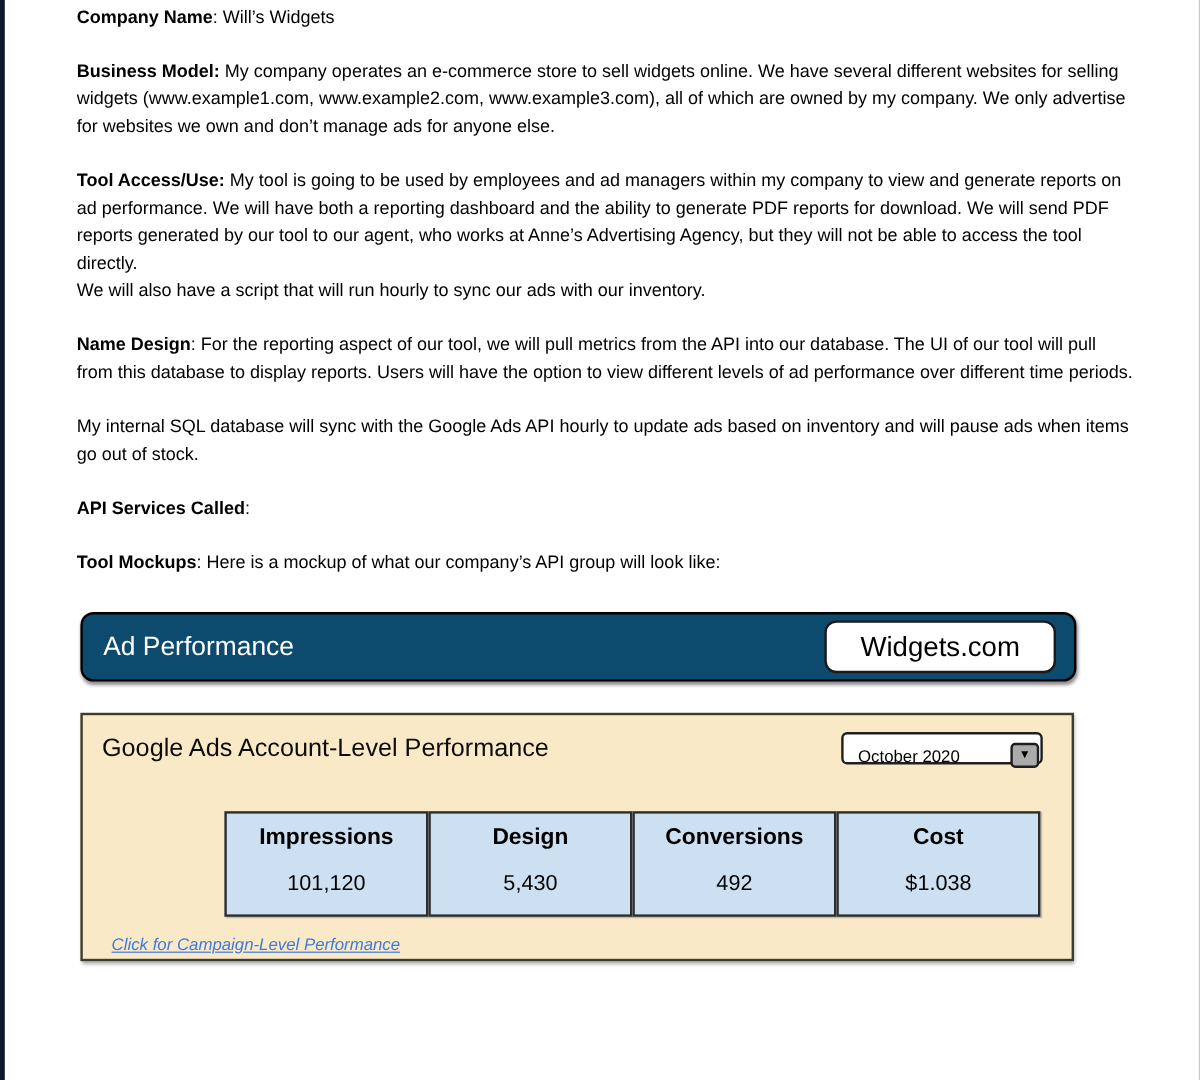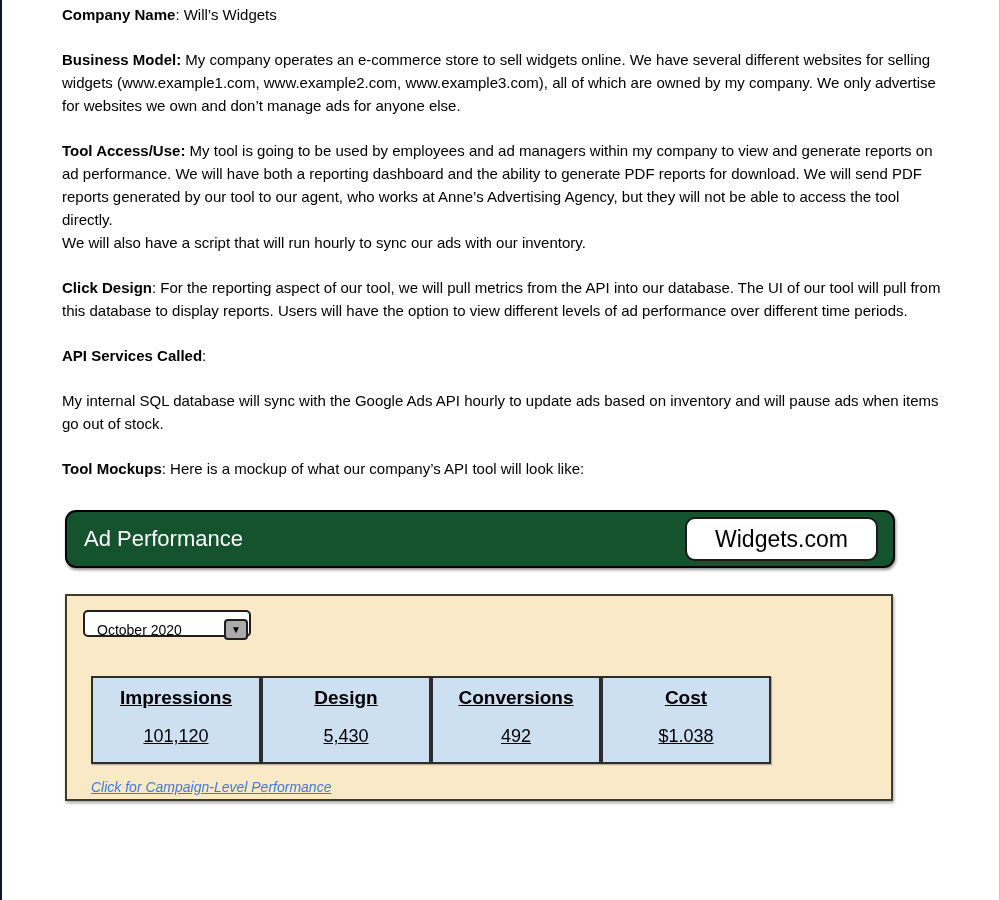--- a/index.html
+++ b/index.html
@@ -1,33 +1,33 @@
 <!DOCTYPE html>
 <html><head>
 <meta charset="utf-8">
 <style>
   * { box-sizing: border-box; }
   html, body { margin: 0; padding: 0; background: #ffffff; }
   .page {
     width: 1000px; height: 900px; overflow: hidden; background: #fff;
-    border-left: 2px solid #0f172a; border-right: 1px solid #c8c8c8;
+    border-left: 4px solid #0f172a; border-right: 1px solid #c8c8c8;
     font-family: "Liberation Sans", sans-serif; color: #000;
   }
   .doc { width: 880px; margin-left: 60px; padding-top: 3px; }
   .doc p { margin: 22px 0 0 0; font-size: 15px; line-height: 23px; }
   .doc p.first { margin-top: 0; }
   .doc strong { font-weight: bold; }
   ul.bullets { margin: 0; padding-left: 60px; }
   ul.bullets li { font-size: 15px; line-height: 23px; }
   a.doc-link { color: #1155cc; text-decoration: underline; cursor: pointer; }
 
   
   .mock-header {
     margin: 30px 0 0 3px; width: 830px; height: 58px;
-    background: #14532d; border: 2px solid #000; border-radius: 11px;
+    background: #0c4a6e; border: 2px solid #000; border-radius: 11px;
     box-shadow: 1px 2px 3px rgba(0,0,0,0.45);
     display: flex; align-items: center; justify-content: space-between;
     padding: 0 15px 0 17px;
   }
   .mh-title { color: #ffffff; font-size: 22px; }
   .site-btn {
     width: 193px; height: 44px; background: #ffffff;
     border: 2px solid #1a1a1a; border-radius: 10px;
     font-family: "Liberation Sans", sans-serif; font-size: 23px; color: #000;
     cursor: pointer;
@@ -50,21 +50,21 @@
   }
   .dd-value { font-size: 14px; color: #000; }
   .dd-btn {
     width: 24px; height: 21px; background: #ababab;
     border: 2px solid #1f1f1f; border-radius: 4px;
     display: flex; align-items: center; justify-content: center;
     font-size: 10px; color: #000; cursor: pointer;
   }
   .cards {
     margin: 39px 2px 0 8px;
-    display: flex; justify-content: flex-start; text-decoration: underline;
+    display: flex; justify-content: flex-end;
   }
   .card {
     width: 170px; height: 88px; background: #cde0f2;
     border: 2px solid #2d2d2d; box-shadow: 1px 1px 1px rgba(0,0,0,0.25);
     text-align: center;
   }
   .card-label { font-size: 19px; font-weight: bold; margin-top: 9px; }
   .card-value { font-size: 18px; margin-top: 17px; }
   .camp-link {
     display: inline-block; margin: 15px 0 0 8px;
@@ -76,36 +76,37 @@
 
 <div class="page">
   <div class="doc">
 
     <p class="first"><strong>Company Name</strong><span>: Will’s Widgets</span></p>
 
     <p><strong>Business Model:</strong><span> My company operates an e-commerce store to sell widgets online. We have several different websites for selling widgets (www.example1.com, www.example2.com, www.example3.com), all of which are owned by my company. We only advertise for websites we own and don’t manage ads for anyone else.</span></p>
 
     <p><strong>Tool Access/Use:</strong><span> My tool is going to be used by employees and ad managers within my company to view and generate reports on ad performance. We will have both a reporting dashboard and the ability to generate PDF reports for download. We will send PDF reports generated by our tool to our agent, who works at Anne’s Advertising Agency, but they will not be able to access the tool directly.</span><br><span>We will also have a script that will run hourly to sync our ads with our inventory.</span></p>
 
-    <p><strong>Click Design</strong><span>: For the reporting aspect of our tool, we will pull metrics from the API into our database. The UI of our tool will pull from this database to display reports. Users will have the option to view different levels of ad performance over different time periods.</span></p>
+    <p><strong>Name Design</strong><span>: For the reporting aspect of our tool, we will pull metrics from the API into our database. The UI of our tool will pull from this database to display reports. Users will have the option to view different levels of ad performance over different time periods.</span></p>
+
+    <p><span>My internal SQL database will sync with the Google Ads API hourly to update ads based on inventory and will pause ads when items go out of stock.</span></p>
 
     <p><strong>API Services Called</strong><span>:</span></p>
 
-    <p><span>My internal SQL database will sync with the Google Ads API hourly to update ads based on inventory and will pause ads when items go out of stock.</span></p>
 
-
-    <p><strong>Tool Mockups</strong><span>: Here is a mockup of what our company’s API tool will look like:</span></p>
+    <p><strong>Tool Mockups</strong><span>: Here is a mockup of what our company’s API group will look like:</span></p>
 
     <div class="mock-header">
       <span class="mh-title">Ad Performance</span>
       <button class="site-btn">Widgets.com</button>
     </div>
 
     <div class="panel">
       <div class="panel-head">
+        <span class="panel-title">Google Ads Account-Level Performance</span>
         <div class="dropdown">
           <span class="dd-value">October 2020</span>
           <span class="dd-btn">▼</span>
         </div>
       </div>
 
       <div class="cards">
         <div class="card">
           <div class="card-label">Impressions</div>
           <div class="card-value">101,120</div>

